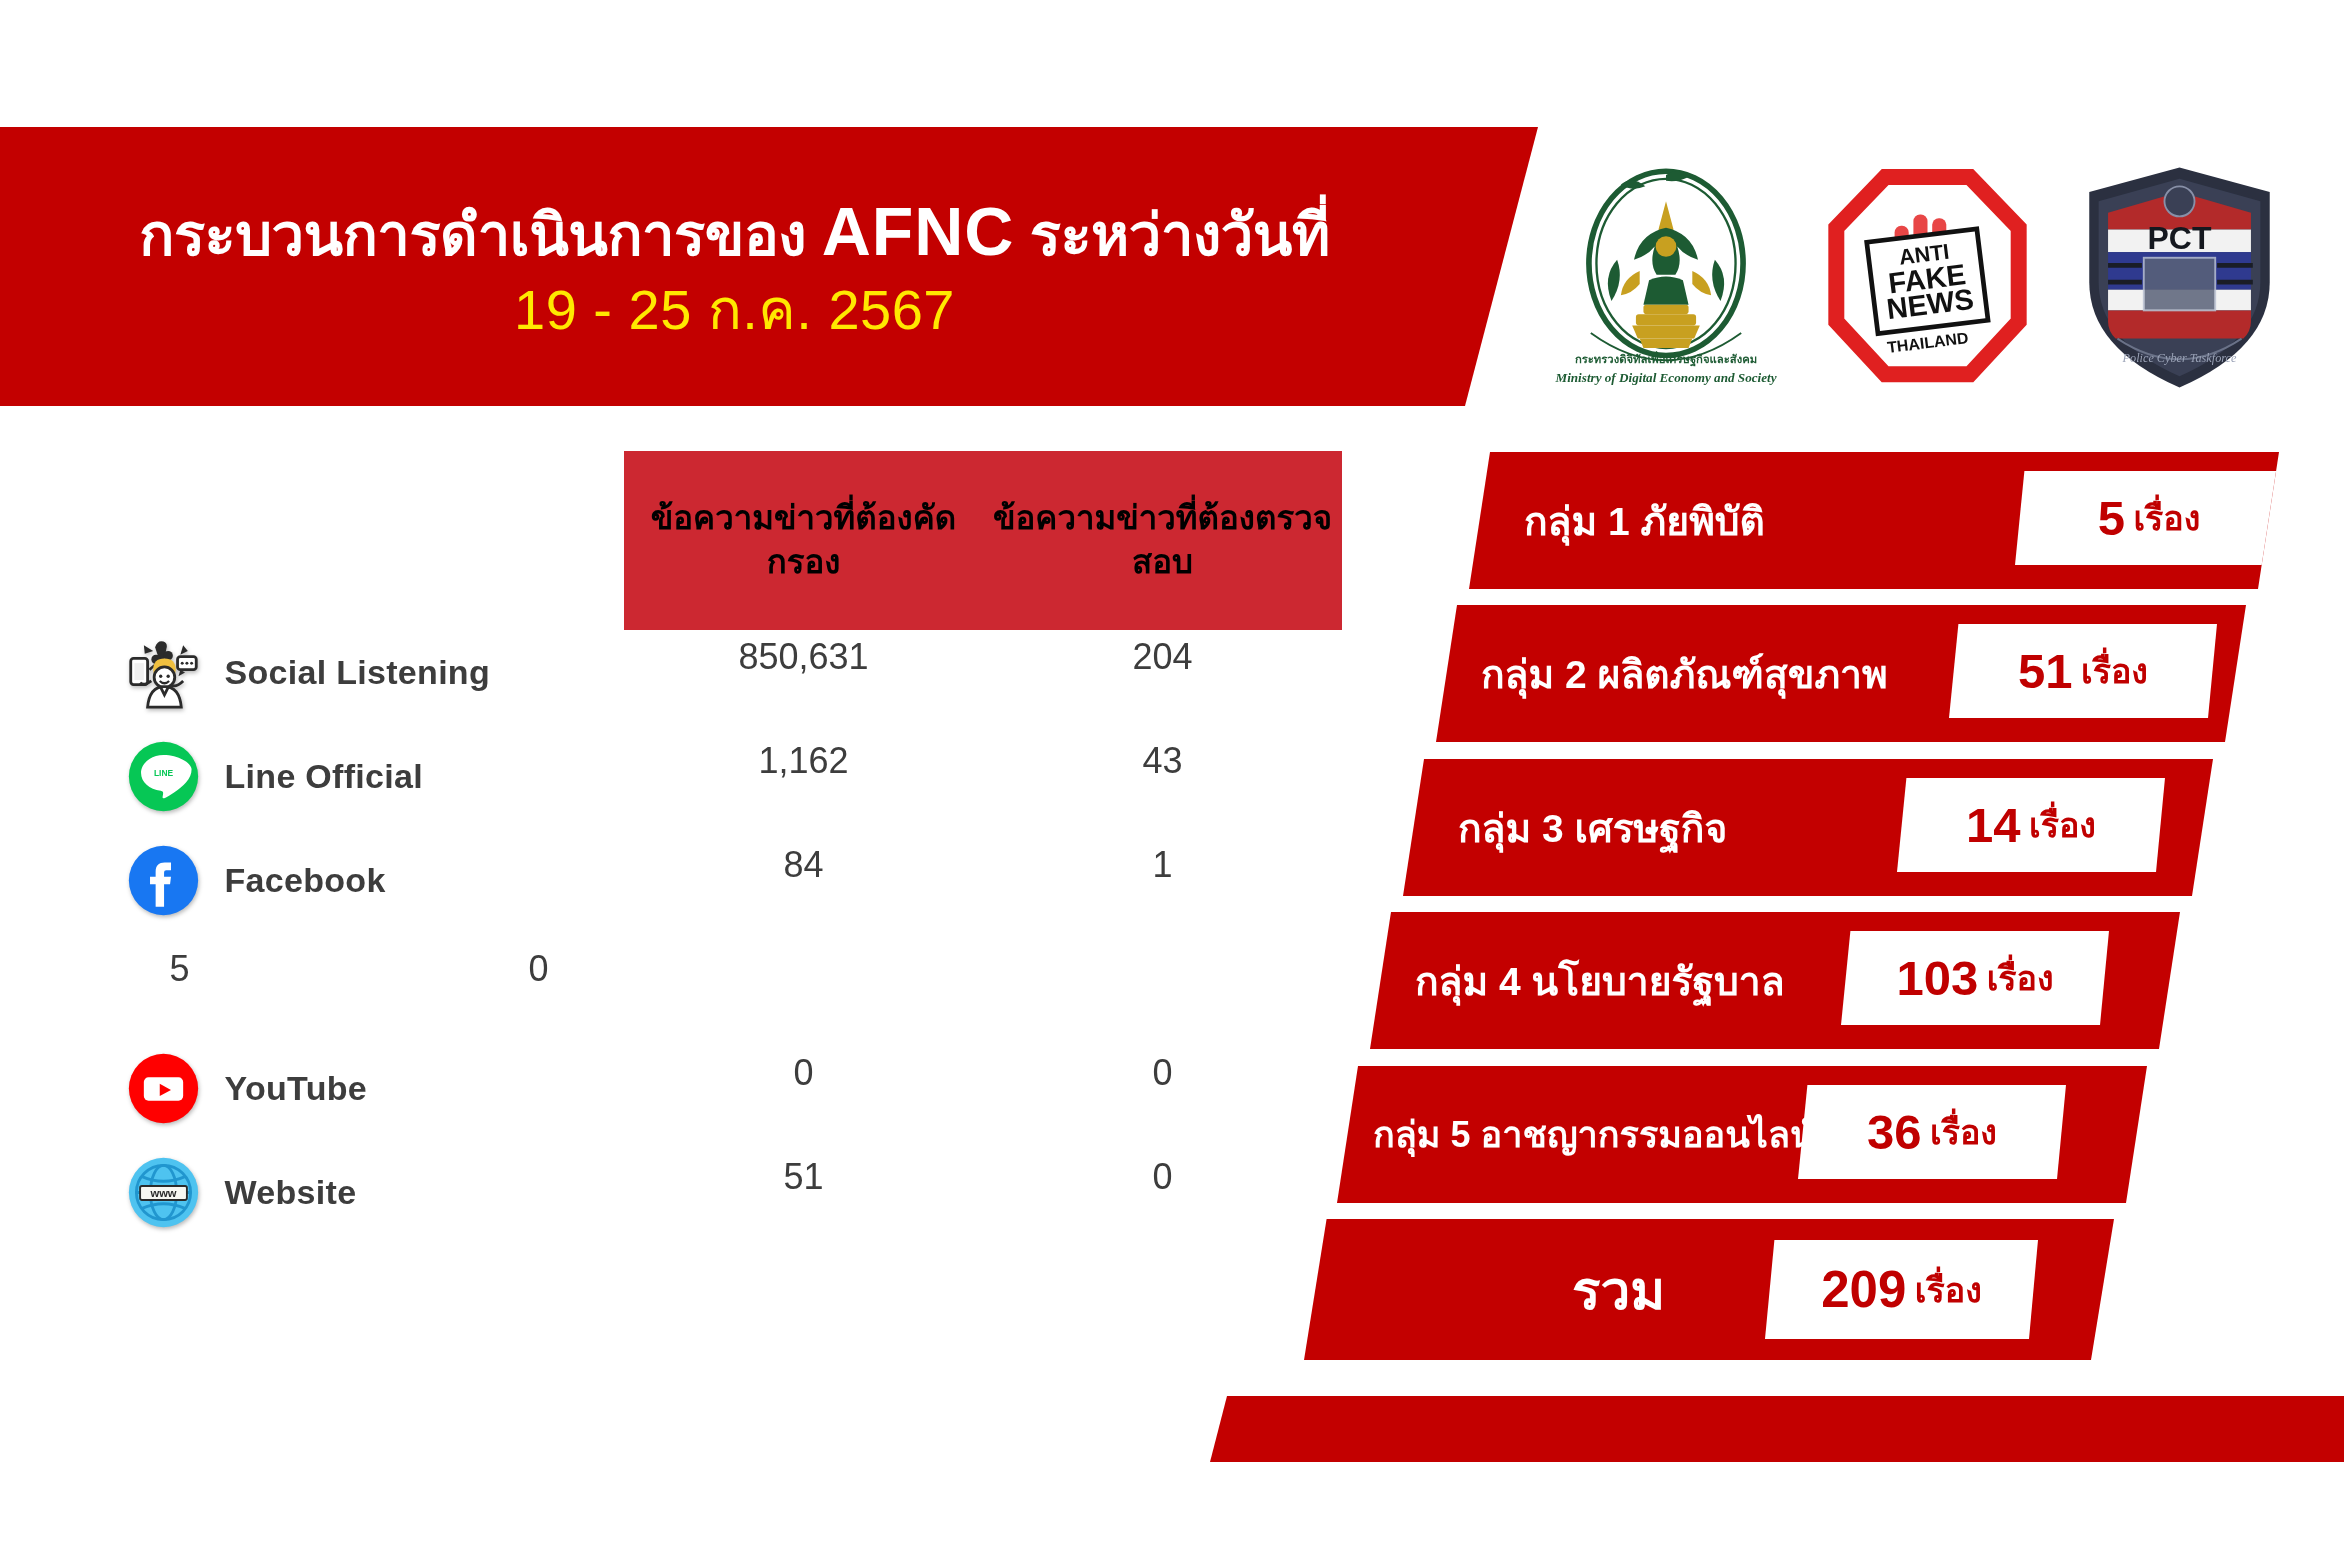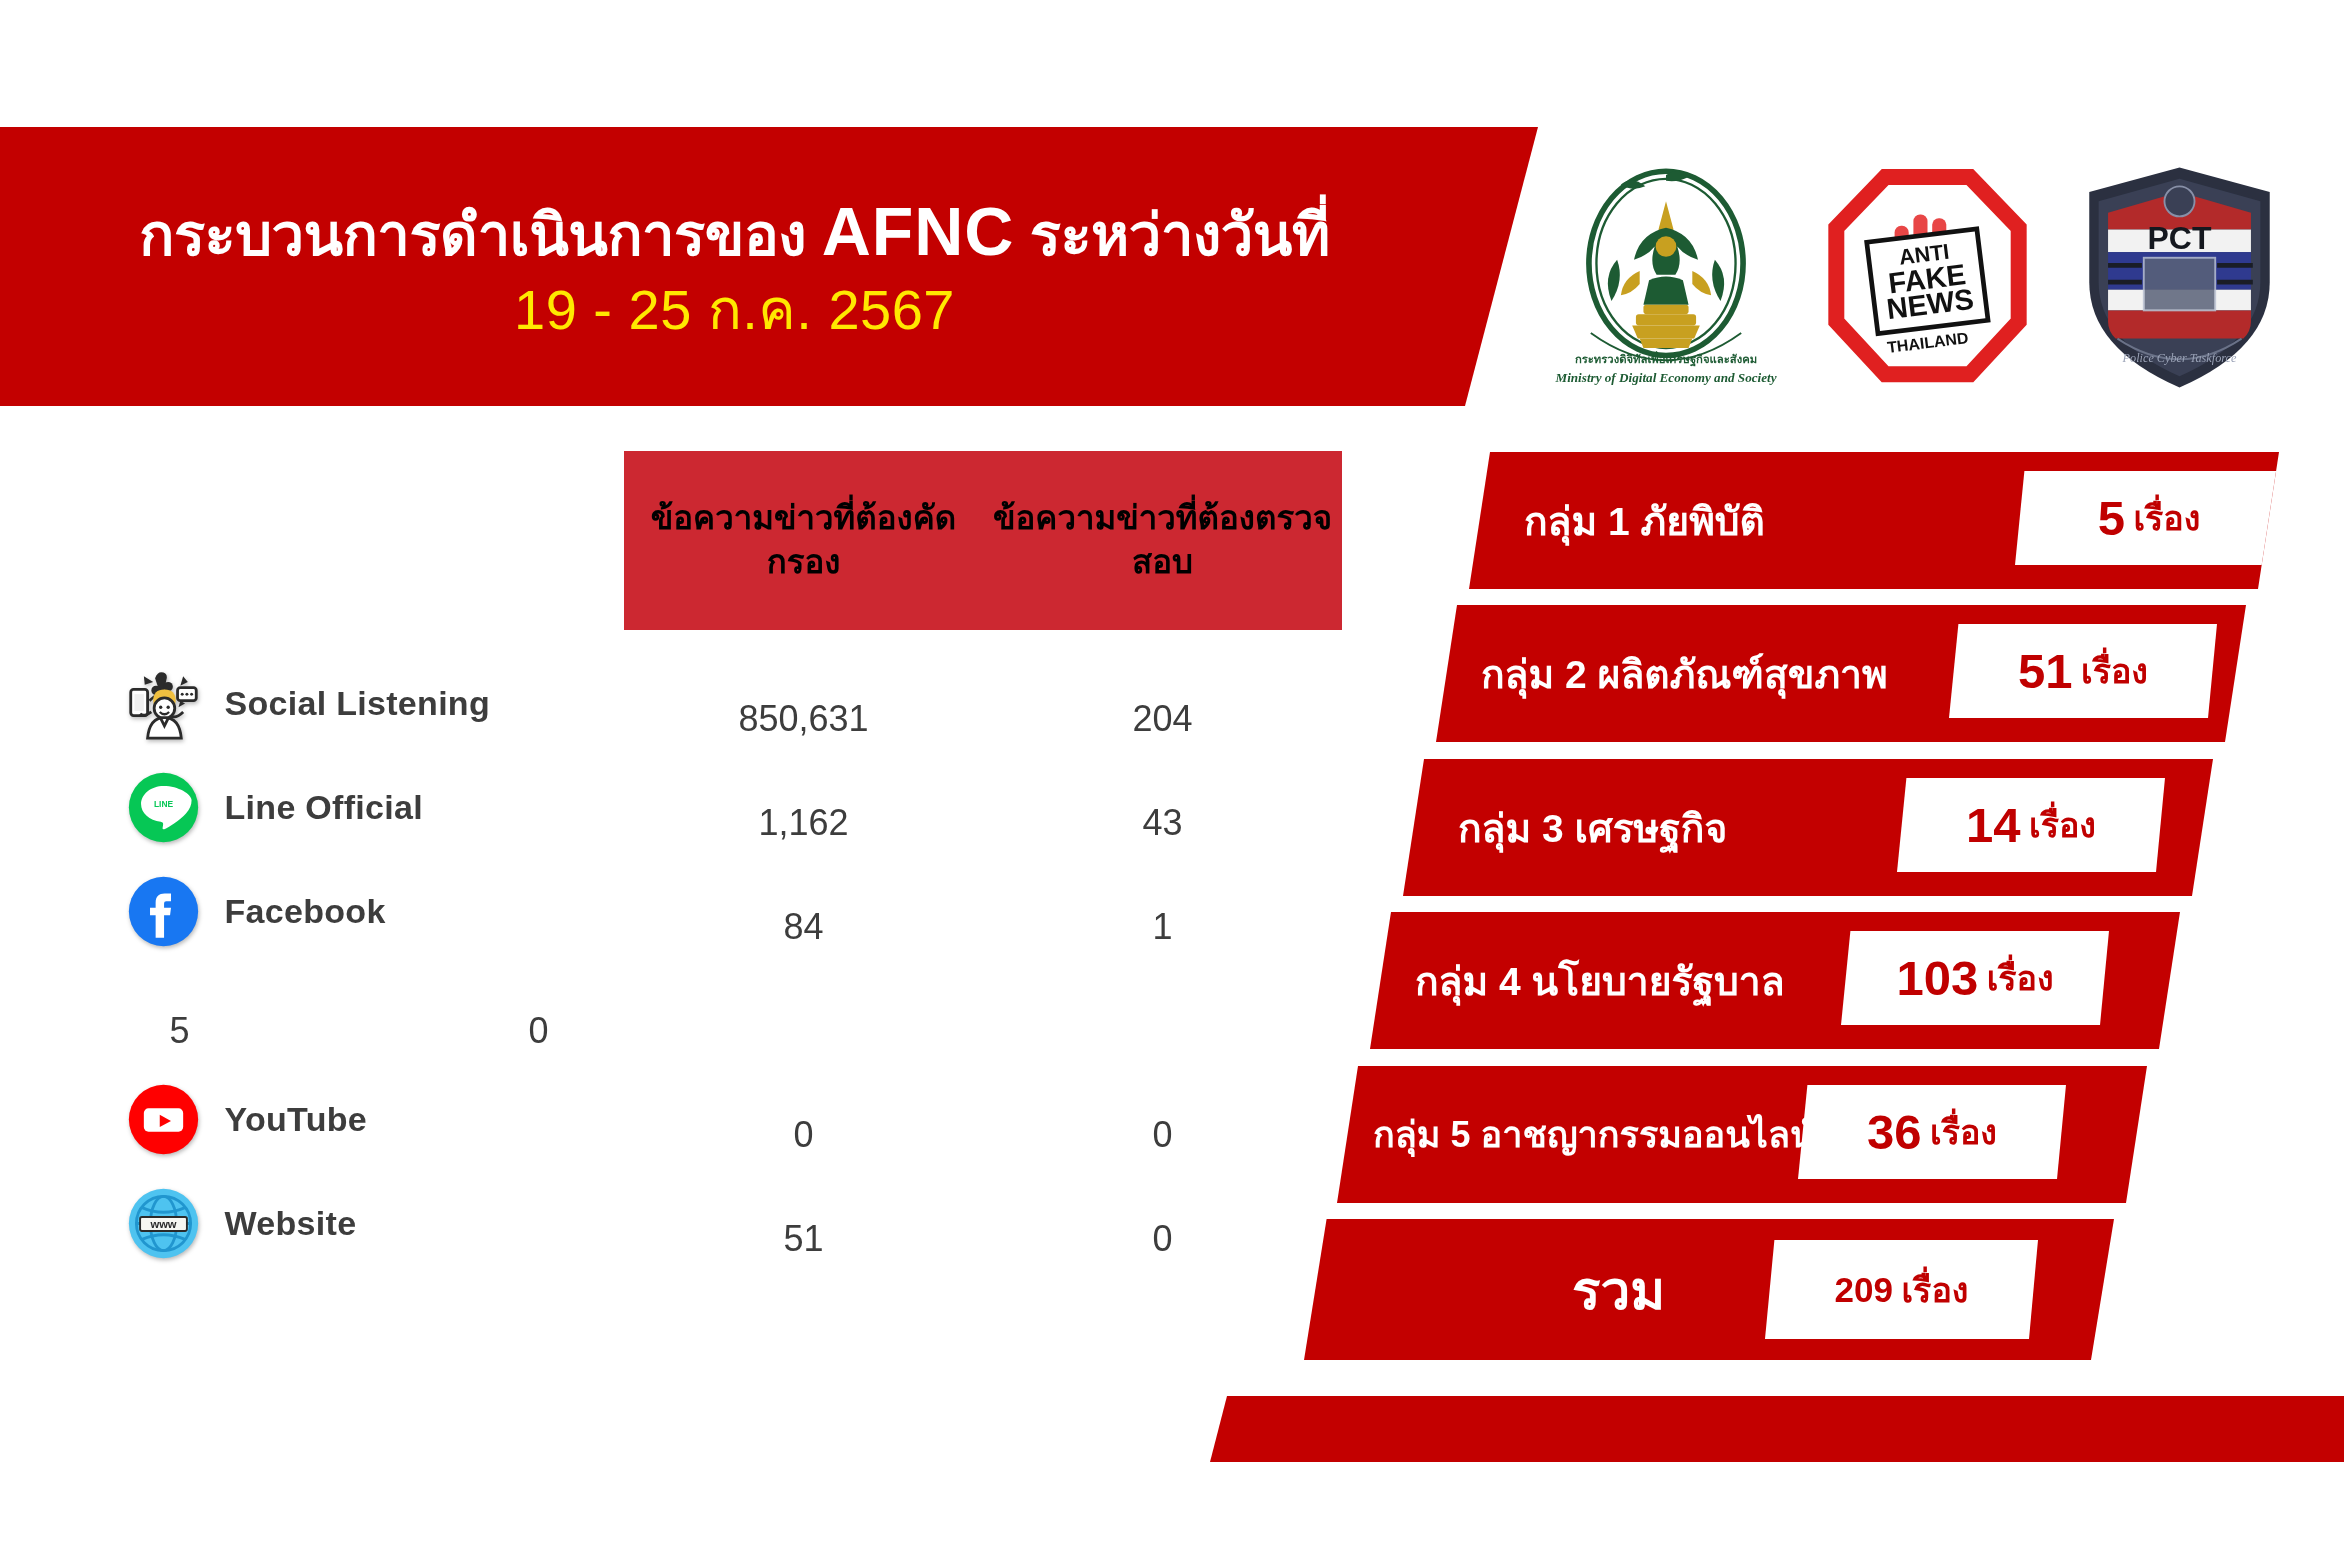--- a/index.html
+++ b/index.html
@@ -52,21 +52,21 @@
     position:absolute;left:624px;top:7.5px;width:718px;height:179px;
     background:#cc2831;display:flex;
   }
   .th{
     flex:1;display:flex;align-items:center;justify-content:center;
     text-align:center;color:#000000;font-size:33px;font-weight:600;line-height:1.32;
     padding:0 7.5px;
   }
 
   .rows{position:absolute;left:0;top:193px;width:1394px;}
-  .trow{height:104px;display:flex;align-items:flex-end;}
+  .trow{height:104px;display:flex;align-items:flex-start;}
   .td-name{
     width:624px;display:flex;align-items:center;gap:24.5px;padding-left:127px;
     box-sizing:border-box;
   }
   .platform-label{
     font-size:34px;font-weight:bold;color:#3d3d3d;letter-spacing:0.3px;white-space:nowrap;
   }
   .td-num{
     width:359px;text-align:center;font-size:36px;color:#3d3d3d;font-weight:400;
   }
@@ -87,21 +87,21 @@
   }
   .gval{
     position:absolute;background:#ffffff;height:94px;
     display:flex;align-items:center;justify-content:center;gap:8.5px;
     color:#c00000;
   }
   .gval-num{font-size:49px;font-weight:bold;line-height:1;}
   .gval-unit{font-size:34px;font-weight:bold;line-height:1;}
 
   .gtotal-label{font-size:53px;font-weight:bold;color:#fff;}
-  .gtotal-num{font-size:35px;}
+  .gtotal-num{font-size:51px;}
 
   
   .deco-bar{
     position:absolute;left:1210px;top:1396px;width:1186px;height:66px;
     background:#c30000;
     clip-path:polygon(17px 0, 1186px 0, 1169px 66px, 0 66px);
     z-index:1;
   }
 </style>
 </head>

